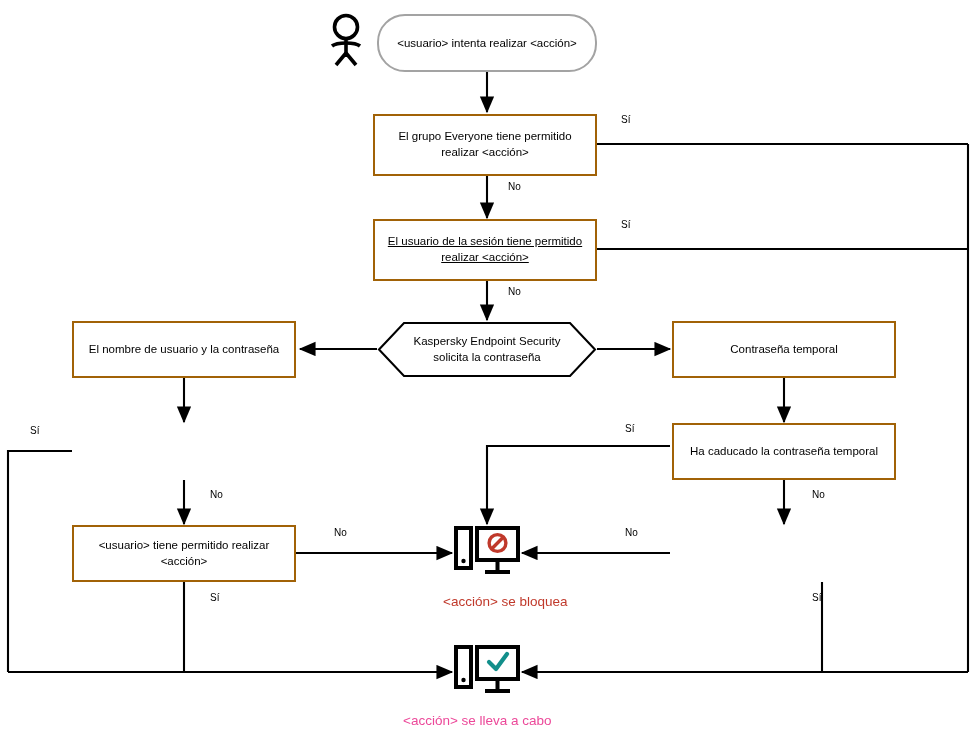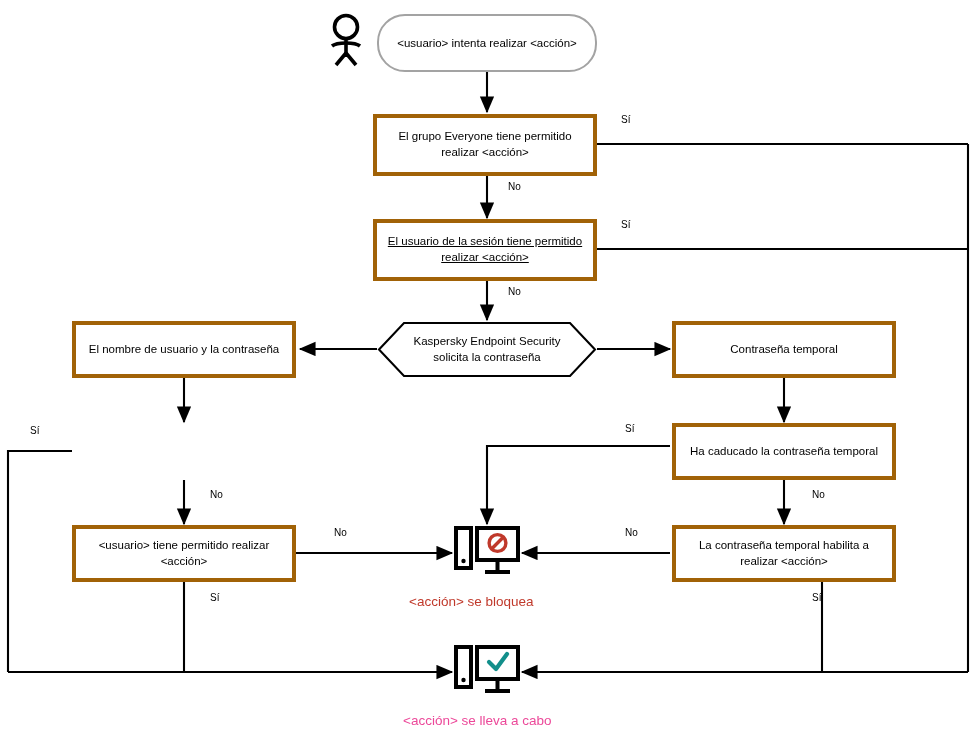--- a/index.html
+++ b/index.html
@@ -20,21 +20,21 @@
   #wires {
     position: absolute;
     left: 0;
     top: 0;
     width: 974px;
     height: 745px;
   }
   .node {
     position: absolute;
     box-sizing: border-box;
-    border: 4px solid #a16207;
+    border: 2px solid #a16207;
     background: #ffffff;
     display: flex;
     align-items: center;
     justify-content: center;
     text-align: center;
     font-size: 11.5px;
     line-height: 1.35;
     color: #000000;
     padding: 4px 8px;
   }
@@ -77,21 +77,21 @@
     position: absolute;
     font-size: 10px;
     color: #000000;
     white-space: nowrap;
   }
   .caption {
     position: absolute;
     font-size: 13.5px;
     white-space: nowrap;
   }
-  .caption-blocked { color: #c0392b; }
+  .caption-blocked { color: #c0392b; margin-left: 34px; }
   .caption-allowed { color: #ec4899; }
   .actor-icon {
     position: absolute;
   }
   .term-icon {
     position: absolute;
   }
 </style>
 </head>
 <body>
@@ -194,23 +194,20 @@
   </div>
   <div class="edge-label" style="left:625px; top:423px;">Sí</div>
   <div class="edge-label" style="left:812px; top:489px;">No</div>
 
   <div class="node" style="left:72px; top:525px; width:224px; height:57px;">
     <span>&lt;usuario&gt; tiene permitido realizar &lt;acción&gt;</span>
   </div>
   <div class="edge-label" style="left:334px; top:527px;">No</div>
   <div class="edge-label" style="left:210px; top:592px;">Sí</div>
 
-  <div class="node" style="left:672px; top:525px; width:224px; height:57px;">
-    <span>La contraseña temporal habilita a realizar &lt;acción&gt;</span>
-  </div>
   <div class="edge-label" style="left:625px; top:527px;">No</div>
   <div class="edge-label" style="left:812px; top:592px;">Sí</div>
 
   <svg class="term-icon" style="left:453px; top:524px;" width="68" height="58" viewBox="0 0 68 58" xmlns="http://www.w3.org/2000/svg">
     <rect x="3" y="4" width="15" height="40" fill="none" stroke="#000000" stroke-width="4"></rect>
     <circle cx="10.5" cy="37" r="2.2" fill="#000000"></circle>
     <rect x="24" y="4" width="41" height="32" fill="none" stroke="#000000" stroke-width="4"></rect>
     <path d="M44.5,36 L44.5,46 M32,48 L57,48" stroke="#000000" stroke-width="4" fill="none"></path>
     <circle cx="44.5" cy="19" r="8.4" fill="none" stroke="#c0392b" stroke-width="3.4"></circle>
     <path d="M38.8,24.7 L50.2,13.3" stroke="#c0392b" stroke-width="3.4" fill="none"></path>

